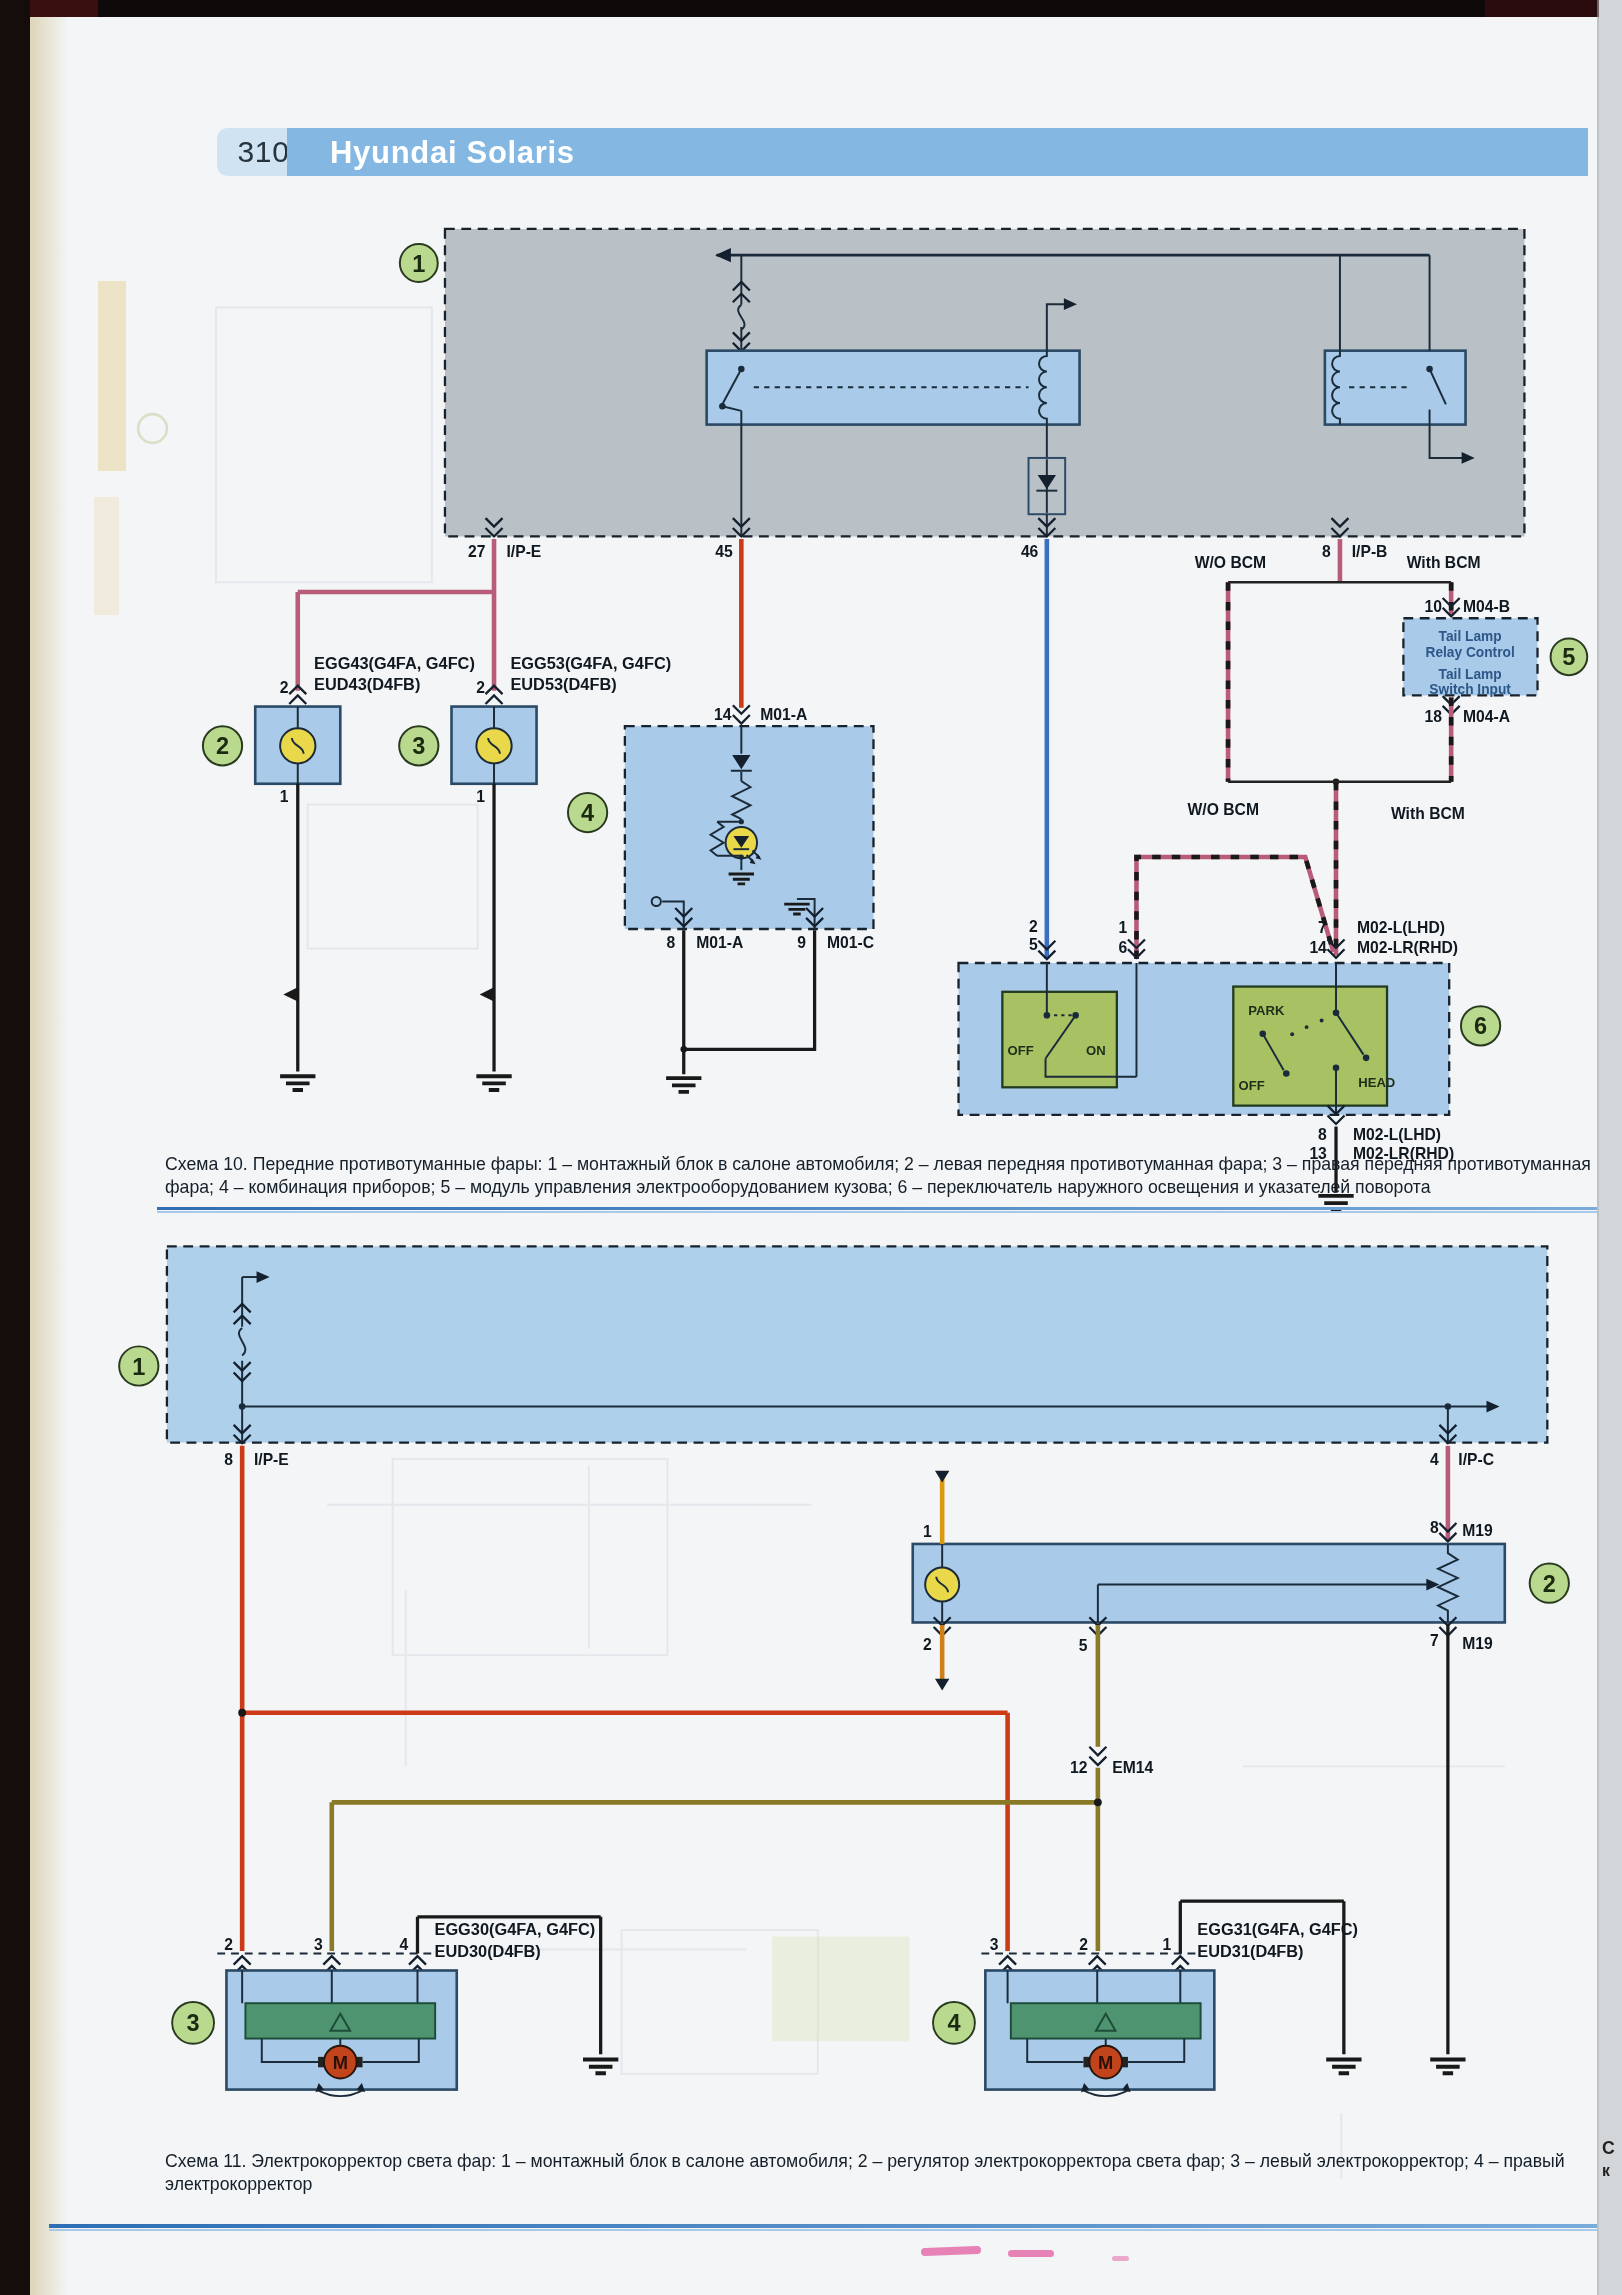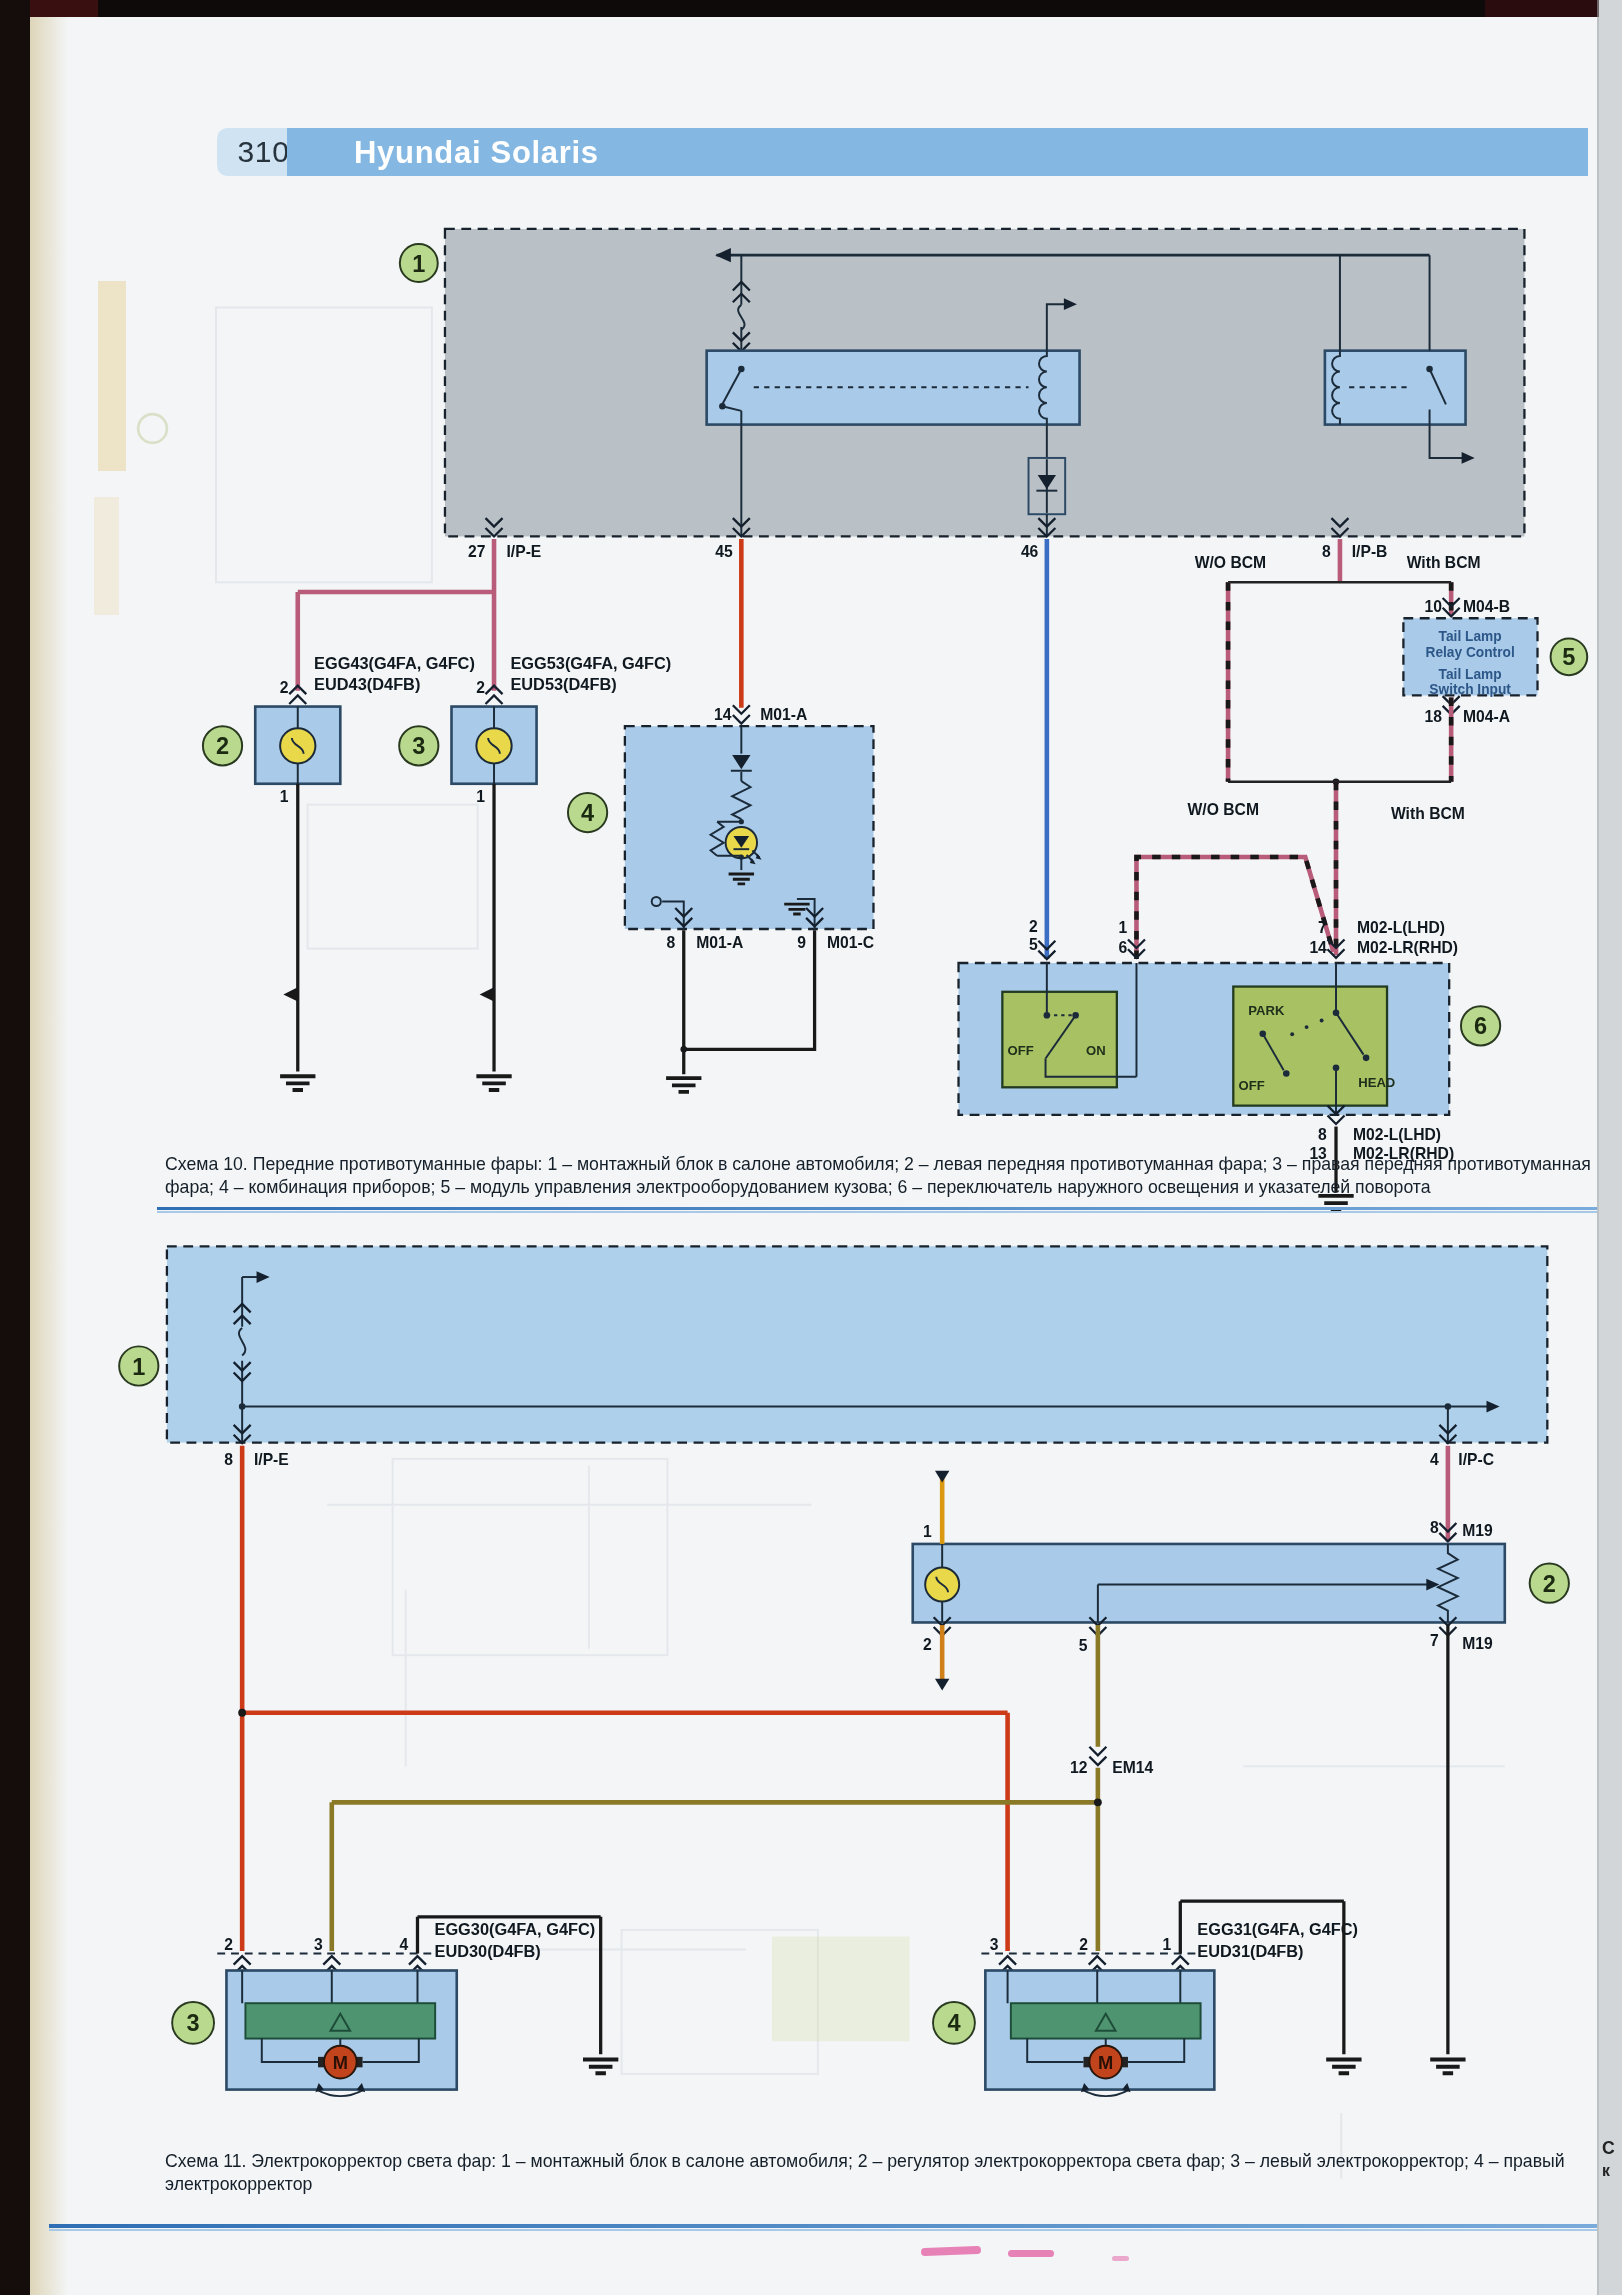--- a/index.html
+++ b/index.html
@@ -13,21 +13,21 @@
   .page{position:absolute;left:30px;top:17px;width:1569px;height:2278px;background:#f3f5f6;}
   .page-edge{position:absolute;left:30px;top:17px;width:38px;height:2278px;
              background:linear-gradient(to right,#d8cda9,rgba(243,245,246,0));opacity:.8;}
   .right-strip{position:absolute;left:1599px;top:0;width:23px;height:2295px;background:#d2d6d8;}
   .right-line{position:absolute;left:1597px;top:0;width:2px;height:2295px;background:#9aa0a4;opacity:.6;}
   
   .badge{position:absolute;left:185px;top:128px;width:93px;height:48px;background:#cfe3f2;
          border-radius:10.5px;display:flex;align-items:center;justify-content:center;
          font-size:30px;color:#27333d;letter-spacing:0.7px;margin-left:32px;}
   .hbar{position:absolute;left:287px;top:128px;width:1301px;height:48px;background:#84b8e2;}
-  .hbar span{position:absolute;left:43px;top:7.2px;font-size:31px;font-weight:bold;color:#ffffff;letter-spacing:0.7px;margin-left:24px;}
+  .hbar span{position:absolute;left:43px;top:7.2px;font-size:31px;font-weight:bold;color:#ffffff;letter-spacing:0.7px;}
   
   .cap{position:absolute;color:#151f29;font-size:17.7px;line-height:23px;}
   .cap b{font-weight:normal;}
   #cap10{left:165px;top:1153px;width:1433px;}
   #cap11{left:165px;top:2150px;width:1433px;}
   .sep{position:absolute;height:2.6px;background:linear-gradient(to right,#2e6eb4,#79abdb);}
   .sep2{position:absolute;height:2px;background:#a8c8e8;}
   
   svg{position:absolute;left:0;top:0;}
   .wD{stroke:#1b2b3a;stroke-width:3px;fill:none;}

